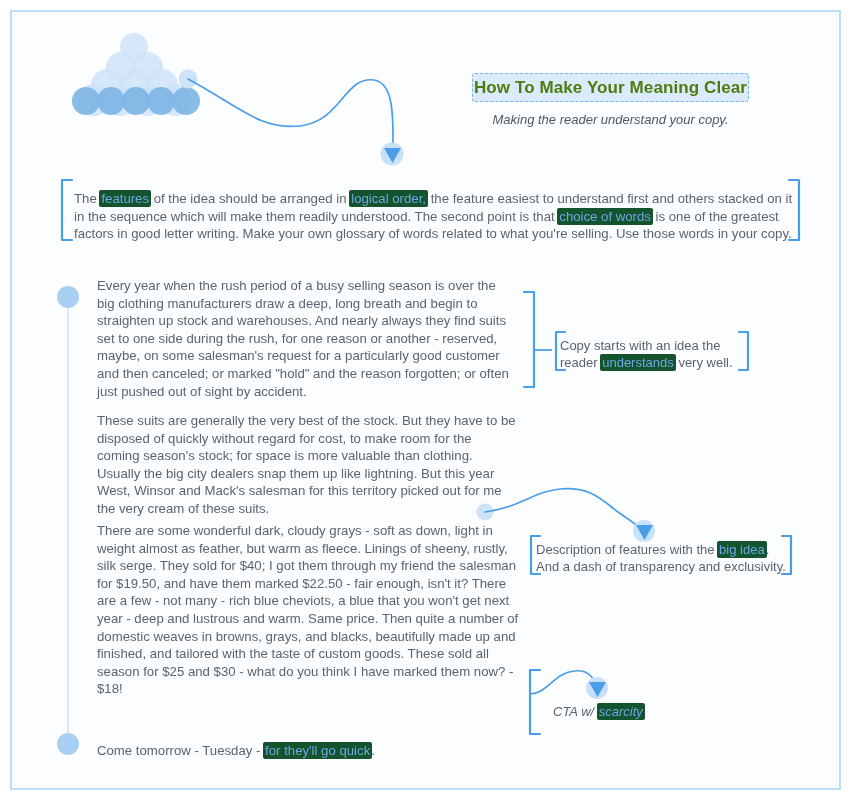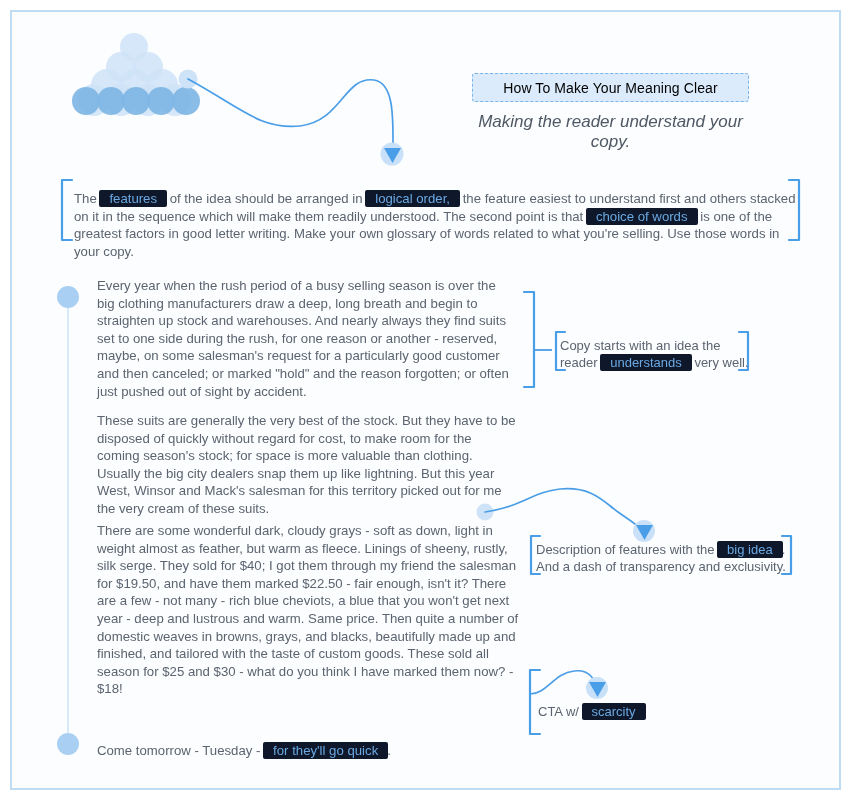--- a/index.html
+++ b/index.html
@@ -35,67 +35,67 @@
   #title-box {
     position: absolute;
     left: 460px; top: 61px;
     width: 277px; height: 29px;
     background: #dbebfb;
     border: 1px dashed #79b4ea;
     border-radius: 3px;
     display: flex; align-items: center; justify-content: center;
   }
   #title-box .t {
-    font-size: 14px;
-    font-weight: normal;
-    color: #000000;
+    font-size: 17px;
+    font-weight: bold;
+    color: #4d7c0f;
     letter-spacing: .1px;
   }
   #subtitle {
     position: absolute;
     left: 460px; top: 100px;
     width: 277px;
     text-align: center;
     font-style: italic;
-    font-size: 17px;
+    font-size: 13px;
     color: #4e5864;
   }
 
   
   .body-text {
     position: absolute;
     color: #5b6470;
     font-size: 13.2px;
     line-height: 17.6px;
   }
   .body-text.p0 { left: 62px; top: 178px; width: 722px; }
   .body-text.p1 { left: 85px; top: 265px; width: 420px; }
   .body-text.p2 { left: 85px; top: 400px; width: 420px; }
   .body-text.p3 { left: 85px; top: 510px; width: 425px; }
   .body-text.p4 { left: 85px; top: 668px; width: 420px; }
   .body-text.p5 { left: 85px; top: 722px; width: 420px; margin-top: 8px; }
 
   .hl {
-    background: #0f172a;
+    background: #14532d;
     color: #6aa9e2;
     border-radius: 2px;
-    padding: 1px 10px;
+    padding: 1px 2px;
     margin: 0 -1px;
   }
 
   
   .note {
     position: absolute;
     color: #5b6470;
     font-size: 13px;
     line-height: 16.5px;
   }
   .note.n1 { left: 548px; top: 326px; width: 190px; }
   .note.n2 { left: 524px; top: 530px; width: 258px; }
-  .note.n3 { left: 526px; top: 692px; width: 150px; }
+  .note.n3 { left: 541px; top: 692px; width: 150px; font-style: italic; }
 </style>
 </head>
 <body>
 
 <div id="page">
 
   <svg id="deco" viewBox="0 0 831 780" width="831" height="780">
 
     <g opacity="1">
 

